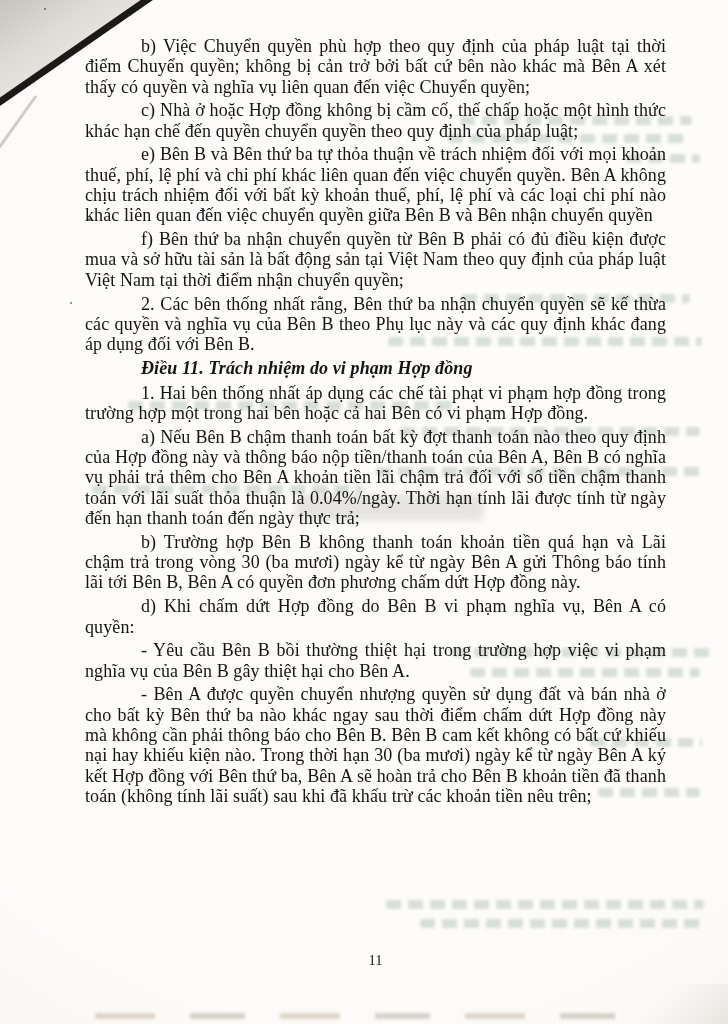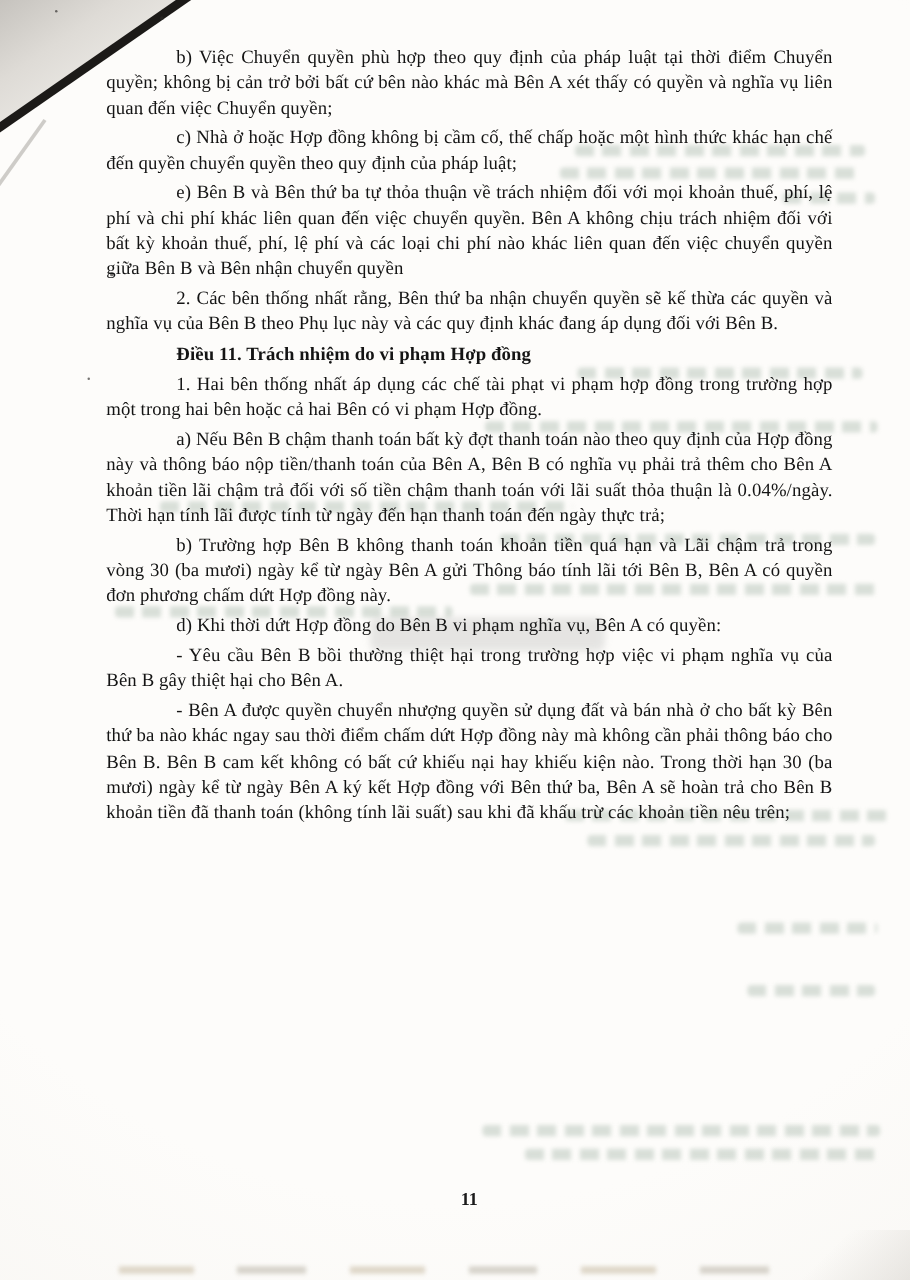--- a/index.html
+++ b/index.html
@@ -20,40 +20,41 @@
   .corner-svg {
     position: absolute; top: 0; left: 0;
     width: 180px; height: 180px;
     pointer-events: none;
   }
   
   .content {
     position: absolute;
     top: 36px; left: 85px;
     width: 581px;
-    font-size: 15px;
+    font-size: 18px;
     line-height: 20.3px;
     text-align: justify;
     letter-spacing: 0.1px;
   }
   .para {
     margin: 0 0 3.5px 0;
     text-indent: 56px;
   }
   .para.heading {
     font-weight: bold;
     margin-top: 4px;
     margin-bottom: 4px;
+    font-style: italic;
   }
   .page-number {
     position: absolute;
     top: 952px; left: 85px; width: 581px;
     text-align: center;
     font-size: 14.5px;
-    font-weight: bold;
+    font-weight: normal;
     color: #1b1b1b;
   }
   
   .ghost-line {
     position: absolute;
     height: 9px;
     border-radius: 3px;
     background: repeating-linear-gradient(90deg,
       #9eb0a2 0 15px, rgba(158,176,162,0) 15px 22px,
       #9eb0a2 22px 37px, rgba(158,176,162,0) 37px 44px);
@@ -133,26 +134,27 @@
   <div class="speck" style="left:44px; top:8px; width:2px; height:2px;"></div>
   <div class="speck" style="left:128px; top:13px; width:3px; height:3px;"></div>
   <div class="speck" style="left:112px; top:90px; width:2px; height:2px;"></div>
   <div class="speck" style="left:88px; top:218px; width:3px; height:3px;"></div>
   <div class="speck" style="left:70px; top:302px; width:2px; height:2px;"></div>
 
   <div class="content" id="doc-body">
       <p class="para">b) Việc Chuyển quyền phù hợp theo quy định của pháp luật tại thời điểm Chuyển quyền; không bị cản trở bởi bất cứ bên nào khác mà Bên A xét thấy có quyền và nghĩa vụ liên quan đến việc Chuyển quyền;</p>
       <p class="para">c) Nhà ở hoặc Hợp đồng không bị cầm cố, thế chấp hoặc một hình thức khác hạn chế đến quyền chuyển quyền theo quy định của pháp luật;</p>
       <p class="para">e) Bên B và Bên thứ ba tự thỏa thuận về trách nhiệm đối với mọi khoản thuế, phí, lệ phí và chi phí khác liên quan đến việc chuyển quyền. Bên A không chịu trách nhiệm đối với bất kỳ khoản thuế, phí, lệ phí và các loại chi phí nào khác liên quan đến việc chuyển quyền giữa Bên B và Bên nhận chuyển quyền</p>
+      <p class="para">f) Bên thứ ba nhận chuyển quyền từ Bên B phải có đủ điều kiện được mua và sở hữu tài sản là bất động sản tại Việt Nam theo quy định của pháp luật Việt Nam tại thời điểm nhận chuyển quyền;</p>
       <p class="para">2. Các bên thống nhất rằng, Bên thứ ba nhận chuyển quyền sẽ kế thừa các quyền và nghĩa vụ của Bên B theo Phụ lục này và các quy định khác đang áp dụng đối với Bên B.</p>
       <p class="para heading">Điều 11. Trách nhiệm do vi phạm Hợp đồng</p>
       <p class="para">1. Hai bên thống nhất áp dụng các chế tài phạt vi phạm hợp đồng trong trường hợp một trong hai bên hoặc cả hai Bên có vi phạm Hợp đồng.</p>
       <p class="para">a) Nếu Bên B chậm thanh toán bất kỳ đợt thanh toán nào theo quy định của Hợp đồng này và thông báo nộp tiền/thanh toán của Bên A, Bên B có nghĩa vụ phải trả thêm cho Bên A khoản tiền lãi chậm trả đối với số tiền chậm thanh toán với lãi suất thỏa thuận là 0.04%/ngày. Thời hạn tính lãi được tính từ ngày đến hạn thanh toán đến ngày thực trả;</p>
       <p class="para">b) Trường hợp Bên B không thanh toán khoản tiền quá hạn và Lãi chậm trả trong vòng 30 (ba mươi) ngày kể từ ngày Bên A gửi Thông báo tính lãi tới Bên B, Bên A có quyền đơn phương chấm dứt Hợp đồng này.</p>
-      <p class="para">d) Khi thời dứt Hợp đồng do Bên B vi phạm nghĩa vụ, Bên A có quyền:</p>
+      <p class="para">d) Khi chấm dứt Hợp đồng do Bên B vi phạm nghĩa vụ, Bên A có quyền:</p>
       <p class="para">- Yêu cầu Bên B bồi thường thiệt hại trong trường hợp việc vi phạm nghĩa vụ của Bên B gây thiệt hại cho Bên A.</p>
       <p class="para">- Bên A được quyền chuyển nhượng quyền sử dụng đất và bán nhà ở cho bất kỳ Bên thứ ba nào khác ngay sau thời điểm chấm dứt Hợp đồng này mà không cần phải thông báo cho Bên B. Bên B cam kết không có bất cứ khiếu nại hay khiếu kiện nào. Trong thời hạn 30 (ba mươi) ngày kể từ ngày Bên A ký kết Hợp đồng với Bên thứ ba, Bên A sẽ hoàn trả cho Bên B khoản tiền đã thanh toán (không tính lãi suất) sau khi đã khấu trừ các khoản tiền nêu trên;</p>
     </div>
 
   <div class="page-number">11</div>
 
   <div class="bottom-smudge"></div>
   <div class="corner-shade-br"></div>
 </div>
 

